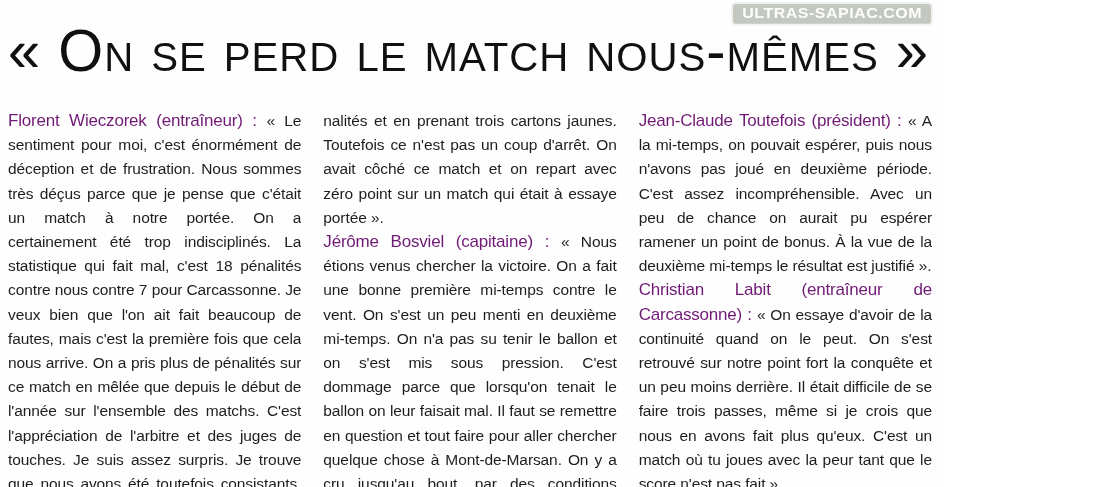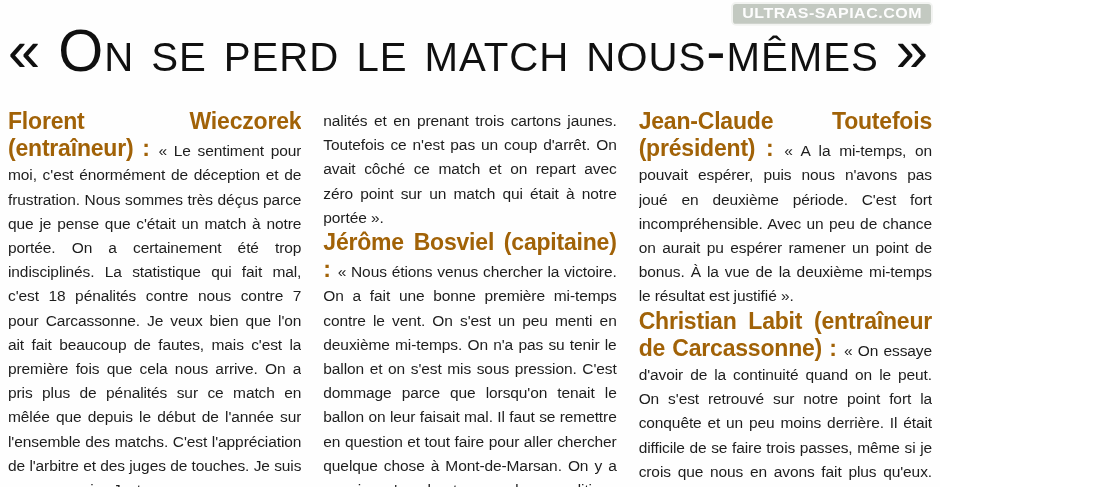--- a/index.html
+++ b/index.html
@@ -64,23 +64,23 @@
     font-size: 15.5px;
     line-height: 24.2px;
     text-align: justify;
     letter-spacing: -0.1px;
   }
   .col p {
     margin: 0;
     padding: 0;
   }
   .speaker {
-    color: #a16207;
-    font-weight: bold;
-    font-size: 23px;
+    color: #701a75;
+    font-weight: normal;
+    font-size: 17px;
     letter-spacing: -0.2px;
   }
   .byline {
     text-align: right;
     font-family: "Liberation Serif", serif;
     font-weight: bold;
     font-style: italic;
     font-size: 18px;
     line-height: 26px;
     color: #161616;
@@ -96,26 +96,26 @@
 
   <h1 class="title">« On se perd le match nous-mêmes »</h1>
 
   <div class="cols">
 
     <div class="col">
       <p><span class="speaker">Florent Wieczorek (entraîneur) : </span><span>« Le sentiment pour moi, c'est énormément de déception et de frustration. Nous sommes très déçus parce que je pense que c'était un match à notre portée. On a certainement été trop indisciplinés. La statistique qui fait mal, c'est 18 pénalités contre nous contre 7 pour Carcassonne. Je veux bien que l'on ait fait beaucoup de fautes, mais c'est la première fois que cela nous arrive. On a pris plus de pénalités sur ce match en mêlée que depuis le début de l'année sur l'ensemble des matchs. C'est l'appréciation de l'arbitre et des juges de touches. Je suis assez surpris. Je trouve que nous avons été toutefois consistants. On tourne à 13 à 10 et on ne parvient pas à gagner. Il faut que l'on comprenne que l'on ne peut pas gagner un match à l'extérieur en encaissant autant de pé-</span></p>
     </div>
 
     <div class="col">
-      <p>nalités et en prenant trois cartons jaunes. Toutefois ce n'est pas un coup d'arrêt. On avait côché ce match et on repart avec zéro point sur un match qui était à notre portée ».</p>
+      <p>nalités et en prenant trois cartons jaunes. Toutefois ce n'est pas un coup d'arrêt. On avait côché ce match et on repart avec zéro point sur un match qui était à essaye portée ».</p>
       <p><span class="speaker">Jérôme Bosviel (capitaine) : </span><span>« Nous étions venus chercher la victoire. On a fait une bonne première mi-temps contre le vent. On s'est un peu menti en deuxième mi-temps. On n'a pas su tenir le ballon et on s'est mis sous pression. C'est dommage parce que lorsqu'on tenait le ballon on leur faisait mal. Il faut se remettre en question et tout faire pour aller chercher quelque chose à Mont-de-Marsan. On y a cru jusqu'au bout, par des conditions météorologiques difficiles. On aurait pu gagner à la fin mais je ne sais si cela aurait été mérité sur ce que l'on a fait en deuxième mi-temps sur la première certainement. On se perd</span></p>
     </div>
 
     <div class="col">
-      <p><span class="speaker">Jean-Claude Toutefois (président) : </span><span>« A la mi-temps, on pouvait espérer, puis nous n'avons pas joué en deuxième période. C'est fort incompréhensible. Avec un peu de chance on aurait pu espérer ramener un point de bonus. À la vue de la deuxième mi-temps le résultat est justifié ».</span></p>
+      <p><span class="speaker">Jean-Claude Toutefois (président) : </span><span>« A la mi-temps, on pouvait espérer, puis nous n'avons pas joué en deuxième période. C'est assez incompréhensible. Avec un peu de chance on aurait pu espérer ramener un point de bonus. À la vue de la deuxième mi-temps le résultat est justifié ».</span></p>
       <p><span class="speaker">Christian Labit (entraîneur de Carcassonne) : </span><span>« On essaye d'avoir de la continuité quand on le peut. On s'est retrouvé sur notre point fort la conquête et un peu moins derrière. Il était difficile de se faire trois passes, même si je crois que nous en avons fait plus qu'eux. C'est un match où tu joues avec la peur tant que le score n'est pas fait ».</span></p>
       <div class="byline">
         <div>Propos recueillis par Rémi-Constant Belrepayre,</div>
 
       </div>
     </div>
 
   </div>
 </div>
 

